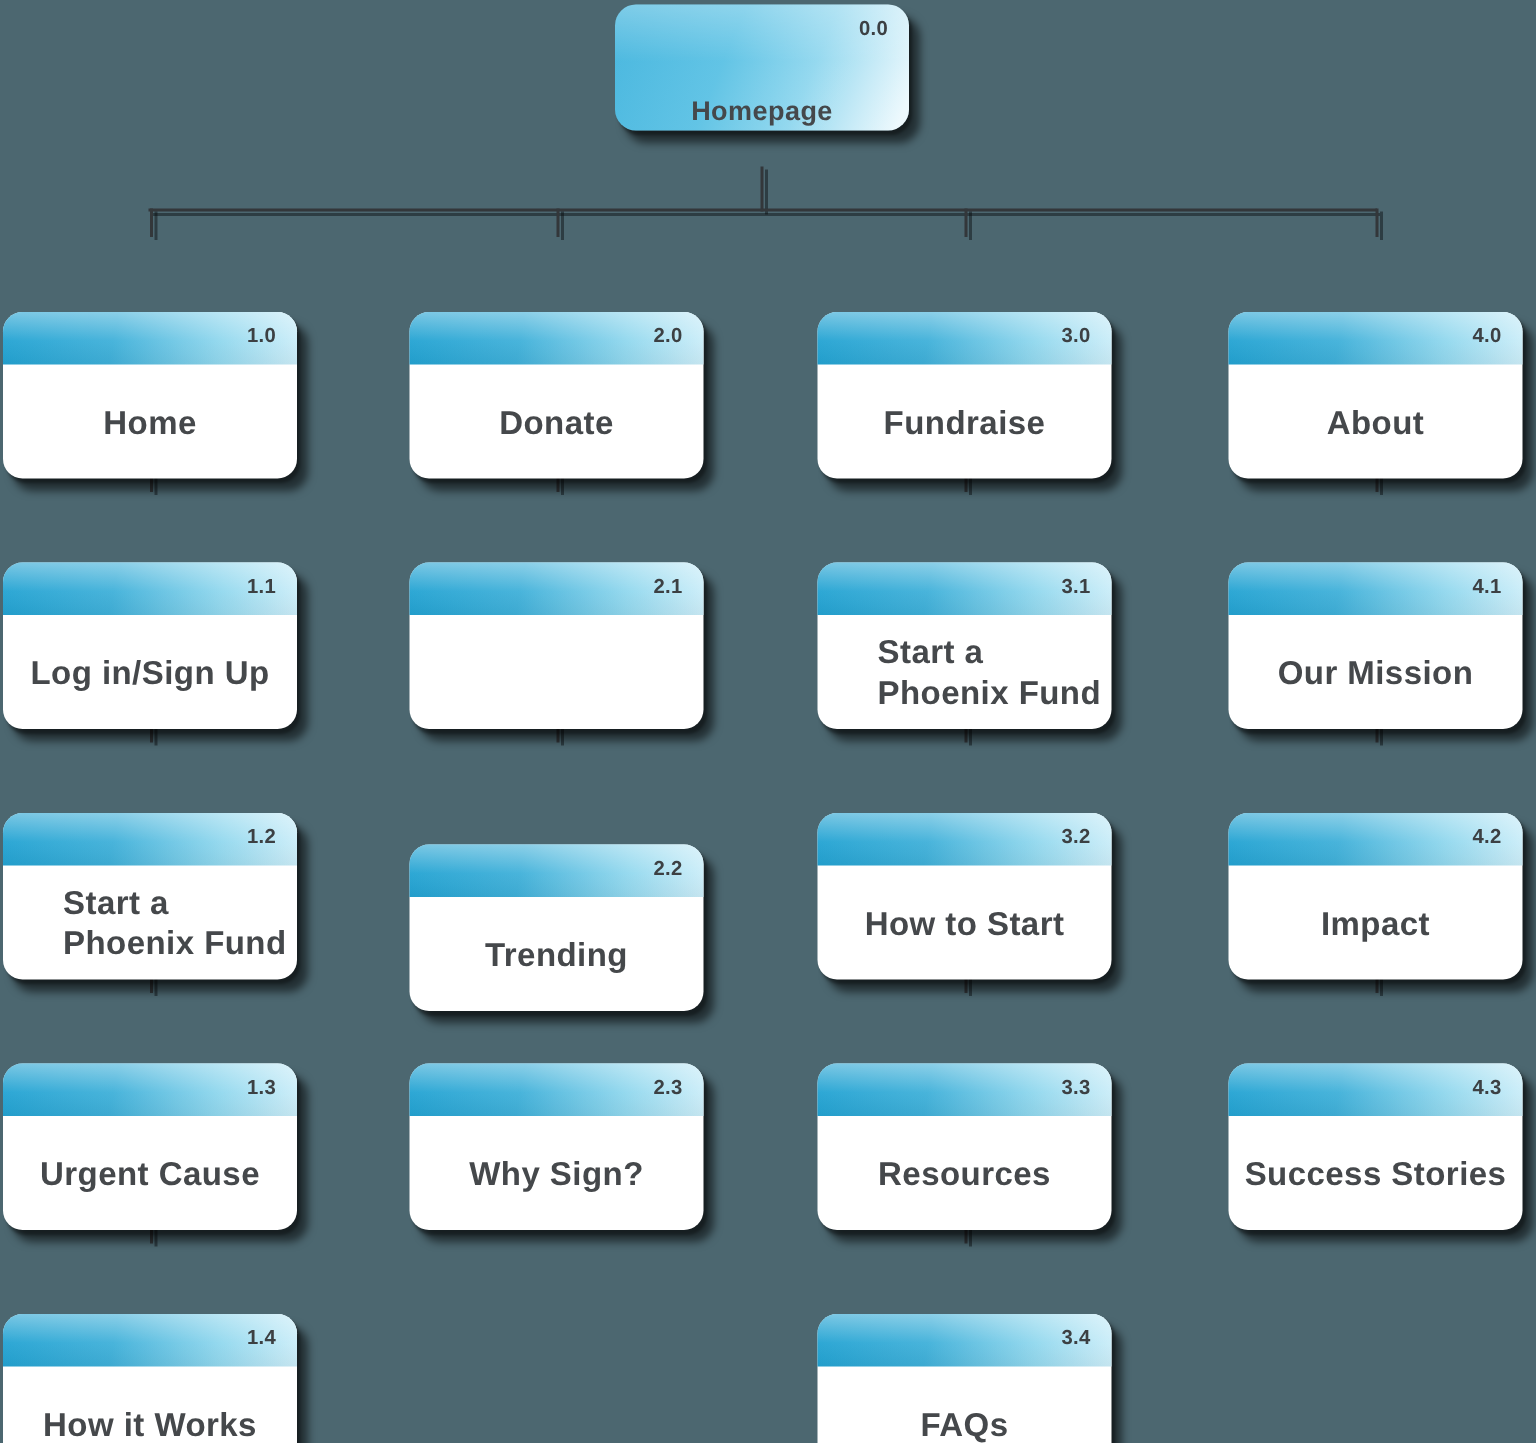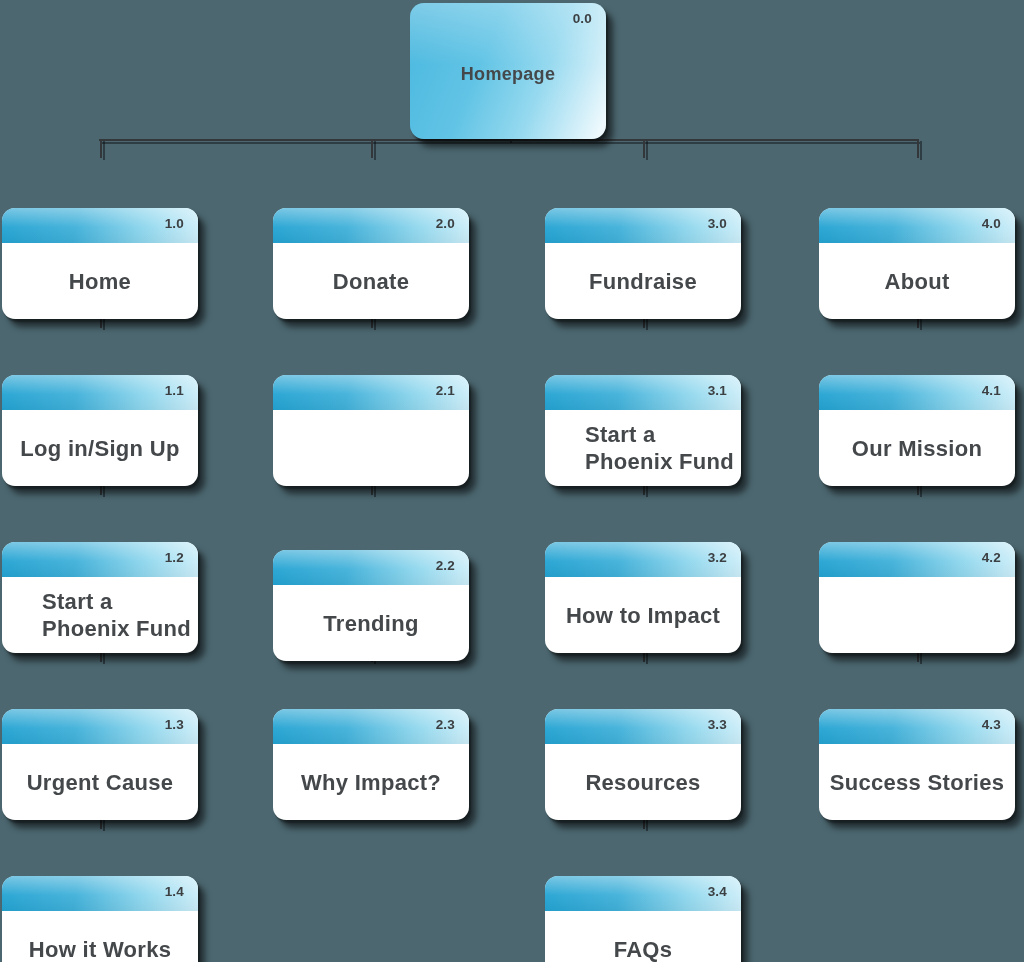--- a/index.html
+++ b/index.html
@@ -75,21 +75,21 @@
   .card .body.left {
     justify-content: flex-start;
     text-align: left;
     padding-left: 40px;
   }
 
   
   .root-card {
     position: absolute;
     left: 410px; top: 3px;
-    width: 196px; height: 136px;
+    width: 196px; height: 84px;
     border-radius: 14px;
     background: var(--root-grad, linear-gradient(112deg, #46B6DE 0%, #5FC3E5 38%, #93D8EF 65%, #EDF9FD 96%));
     box-shadow: 7px 8px 6px rgba(0,0,0,0.55), 2px 3px 2px rgba(0,0,0,0.35);
   }
   .root-card::before {
     content: "";
     position: absolute;
     inset: 0;
     border-radius: 14px;
     background: linear-gradient(180deg, rgba(255,255,255,0.30) 0%, rgba(255,255,255,0.02) 45%);
@@ -165,45 +165,45 @@
     </div>
       <div class="card" style="left: 273px; top: 173px;">
       <div class="header"></div>
       <span class="num">2.0</span>
       <div class="body">Donate</div>
     </div>
       <div class="card" style="left: 273px; top: 340px;">
       <div class="header"></div>
       <span class="num">2.1</span>
     </div>
-      <div class="card" style="left: 273px; top: 515px;">
+      <div class="card" style="left: 273px; top: 528px;">
       <div class="header"></div>
       <span class="num">2.2</span>
       <div class="body">Trending</div>
     </div>
       <div class="card" style="left: 273px; top: 674px;">
       <div class="header"></div>
       <span class="num">2.3</span>
-      <div class="body">Why Impact?</div>
+      <div class="body">Why Sign?</div>
     </div>
       <div class="card" style="left: 545px; top: 173px;">
       <div class="header"></div>
       <span class="num">3.0</span>
       <div class="body">Fundraise</div>
     </div>
       <div class="card" style="left: 545px; top: 340px;">
       <div class="header"></div>
       <span class="num">3.1</span>
       <div class="body left">Start a
 Phoenix Fund</div>
     </div>
       <div class="card" style="left: 545px; top: 507px;">
       <div class="header"></div>
       <span class="num">3.2</span>
-      <div class="body">How to Impact</div>
+      <div class="body">How to Start</div>
     </div>
       <div class="card" style="left: 545px; top: 674px;">
       <div class="header"></div>
       <span class="num">3.3</span>
       <div class="body">Resources</div>
     </div>
       <div class="card" style="left: 545px; top: 841px; padding-left: 32px;">
       <div class="header"></div>
       <span class="num">3.4</span>
       <div class="body">FAQs</div>
@@ -214,20 +214,21 @@
       <div class="body">About</div>
     </div>
       <div class="card" style="left: 819px; top: 340px;">
       <div class="header"></div>
       <span class="num">4.1</span>
       <div class="body">Our Mission</div>
     </div>
       <div class="card" style="left: 819px; top: 507px;">
       <div class="header"></div>
       <span class="num">4.2</span>
+      <div class="body">Impact</div>
     </div>
       <div class="card" style="left: 819px; top: 674px;">
       <div class="header"></div>
       <span class="num">4.3</span>
       <div class="body">Success Stories</div>
     </div>
     </div>
 
 </div>
 

